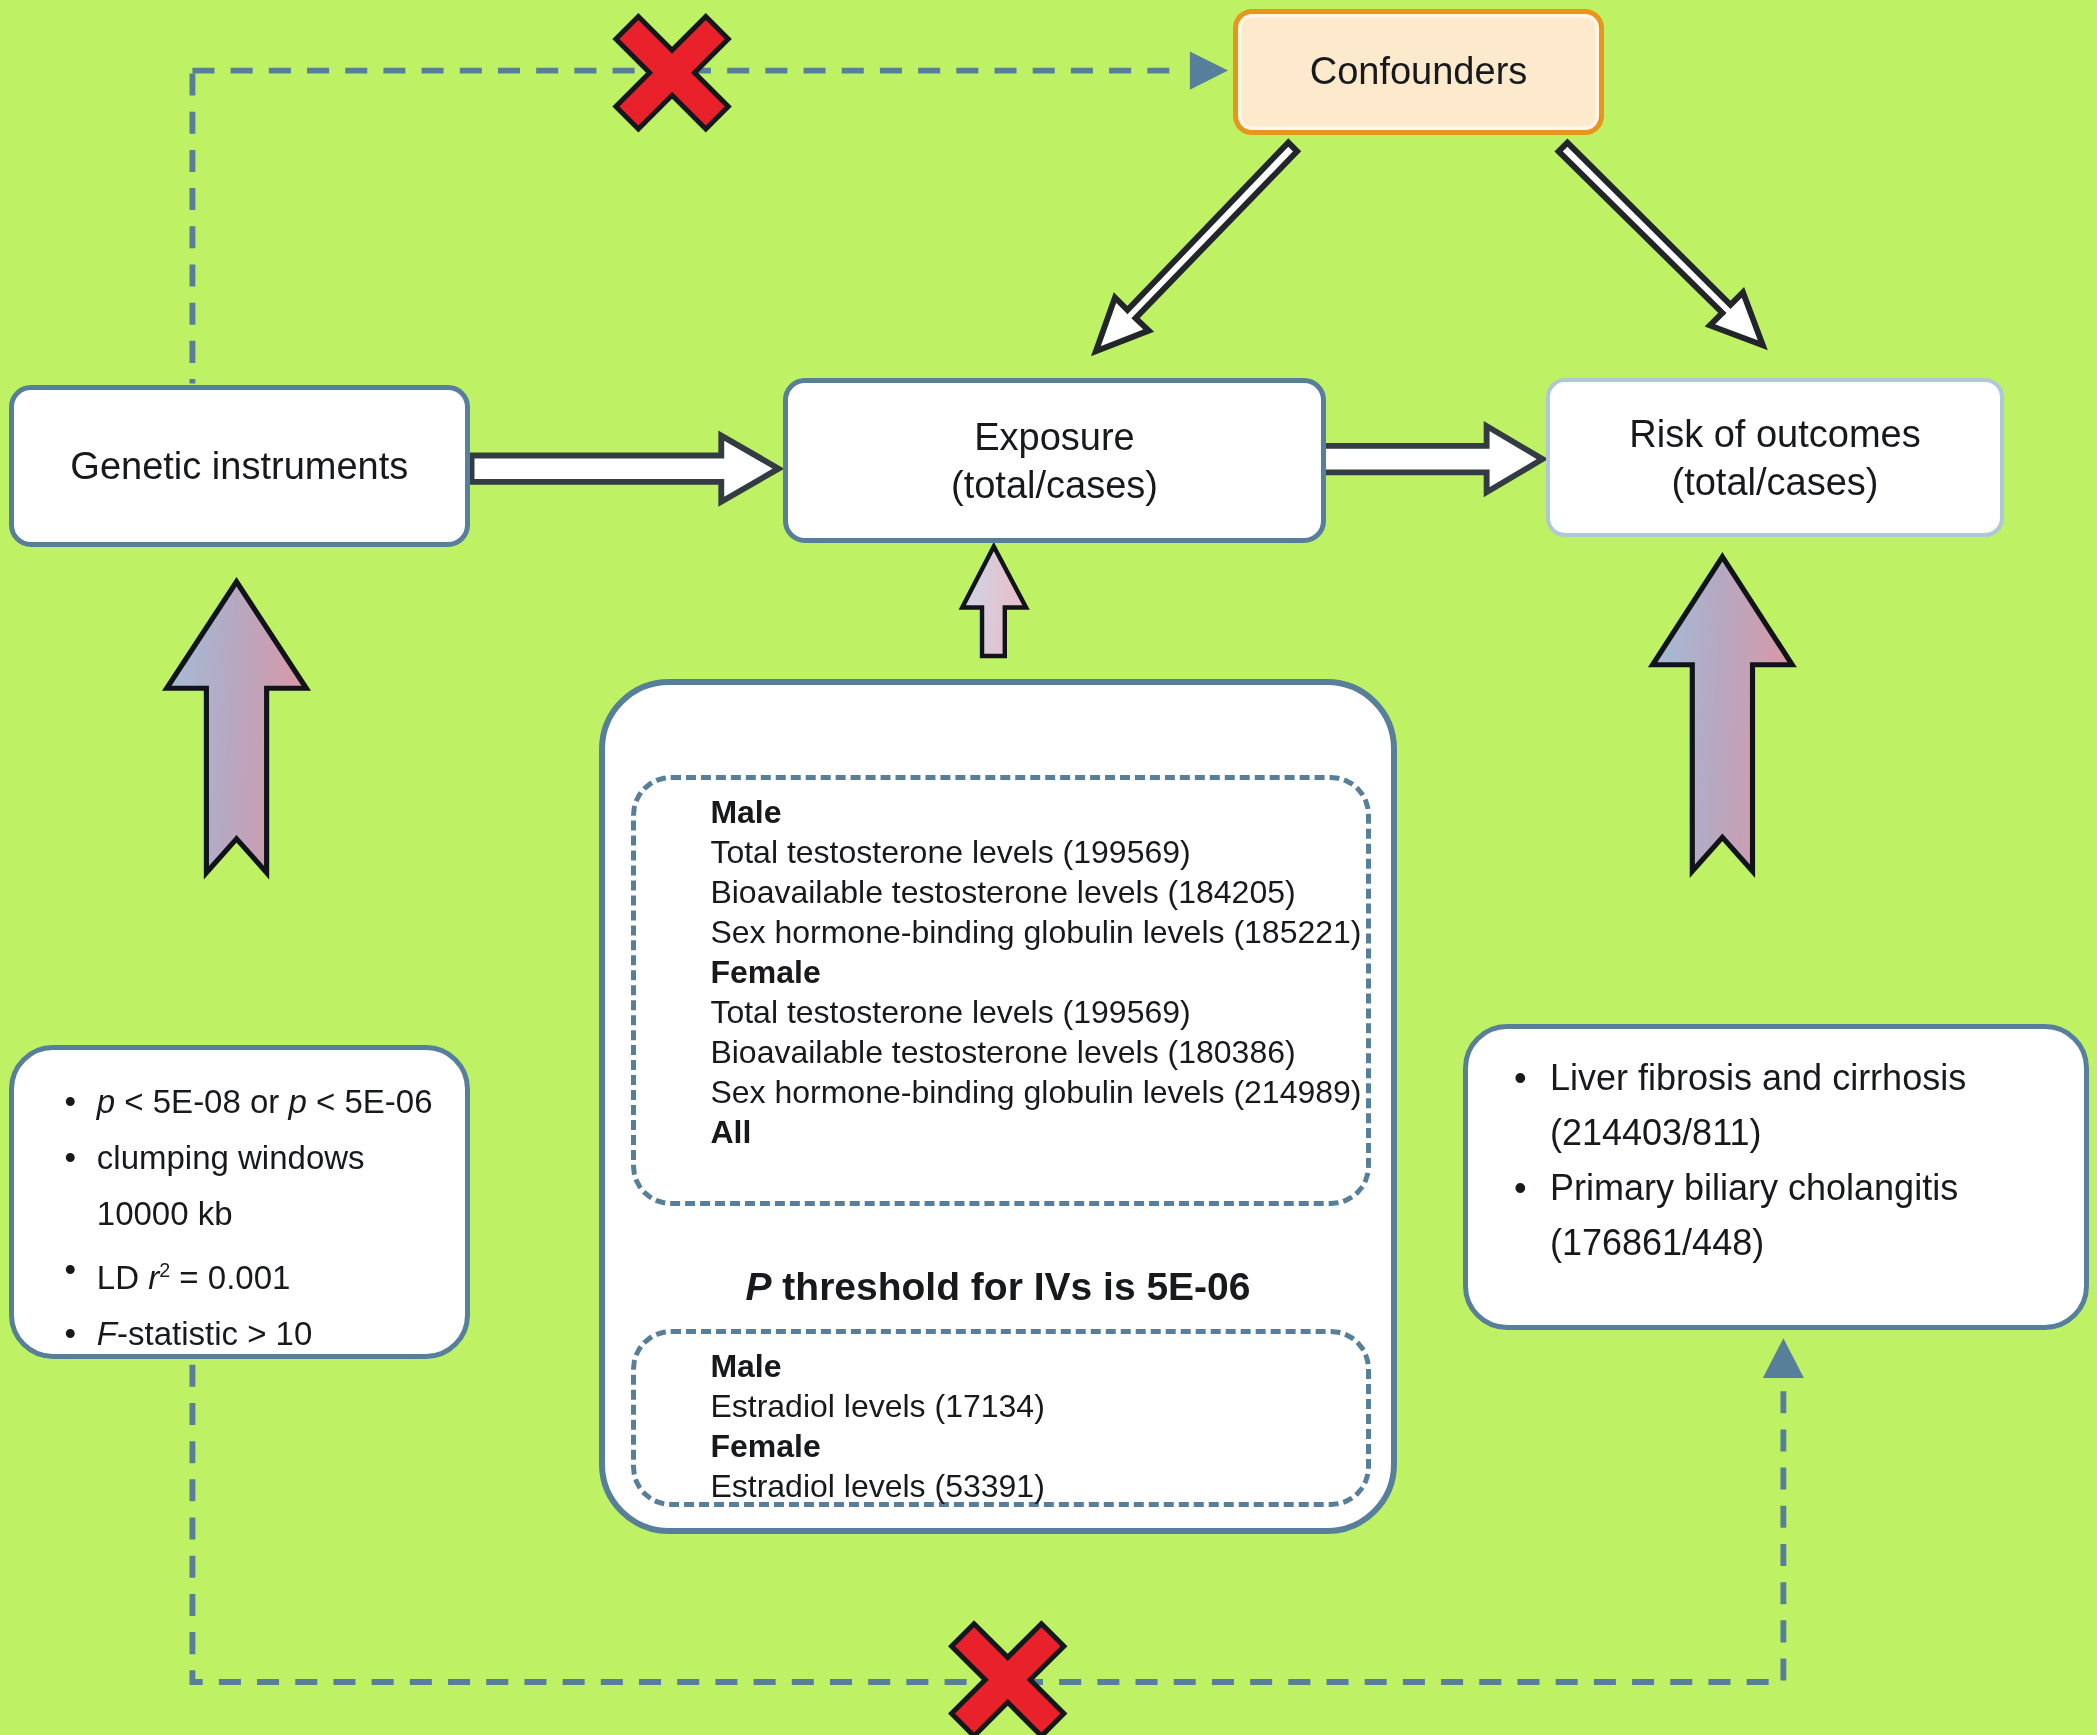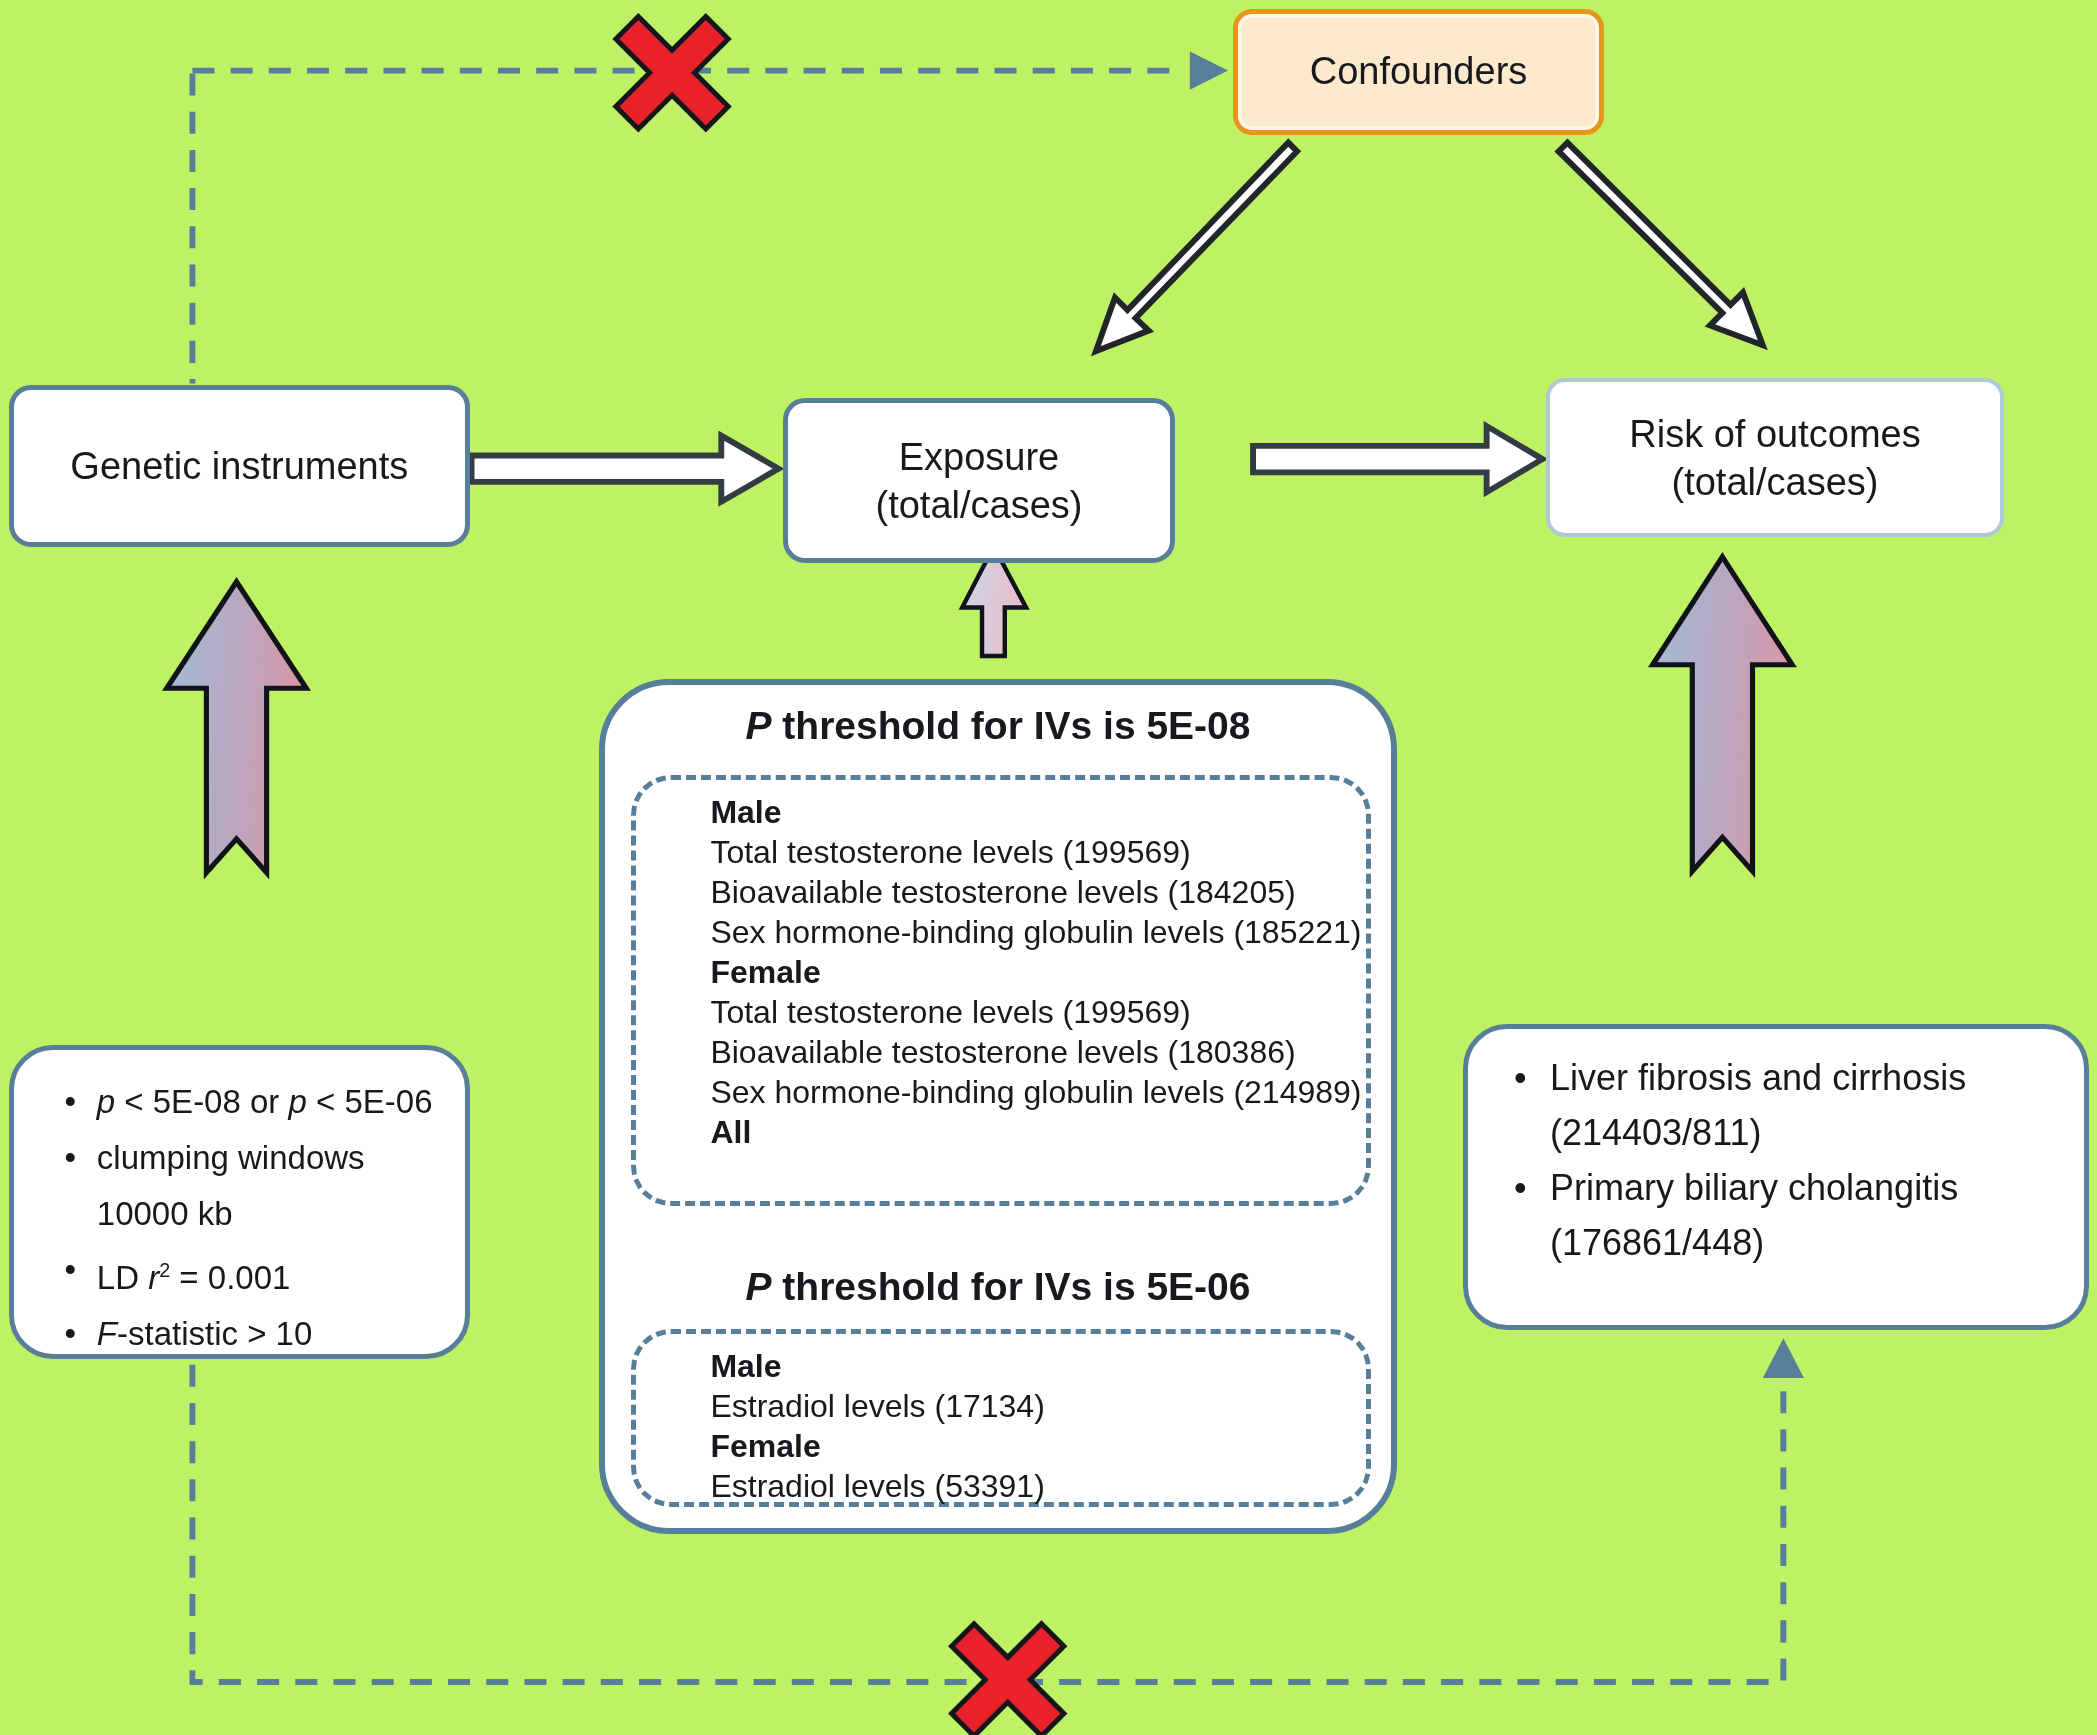--- a/index.html
+++ b/index.html
@@ -11,21 +11,21 @@
   .steel{border:5.1px solid #587f99;border-radius:22px;}
 
   .confounders{left:1233px;top:8.8px;width:371px;height:126px;
     border:5.9px solid #e8951c;border-radius:19px;background:#fdeacc;
     box-shadow:inset 0 0 0 3.7px rgba(255,255,255,.55);
     display:flex;align-items:center;justify-content:center;font-size:38px;}
 
   .topbox{display:flex;flex-direction:column;align-items:center;justify-content:center;
     font-size:38px;line-height:48px;text-align:center;}
   .genetic{left:8.8px;top:385px;width:461px;height:162px;}
-  .exposure{left:783px;top:378px;width:392px;height:165px;margin-top:20px;}
+  .exposure{left:783px;top:378px;width:543px;height:165px;}
   .outcome{left:1546px;top:378px;width:458px;height:159px;border:4.4px solid #aec8d6;border-radius:19px;}
 
   .center{left:599px;top:679px;width:798px;height:855px;border:6.6px solid #587f99;border-radius:70px;}
   .center-title{position:absolute;left:0;width:100%;text-align:center;
     font-size:39px;font-weight:bold;}
   .title1{top:19px;}
   .title2{top:580px;}
   .dashedbox{position:absolute;left:26.4px;width:740px;border:5.1px dashed #587f99;
     border-radius:40px;box-sizing:border-box;padding:11.8px 14.7px 0 38px;}
   .dashed1{top:90px;height:431px;}
@@ -103,21 +103,20 @@
     <span>Exposure</span>
     <span>(total/cases)</span>
   </div>
 
   <div class="box topbox outcome">
     <span>Risk of outcomes</span>
     <span>(total/cases)</span>
   </div>
 
   <div class="box center">
-    <div class="center-title title1"><span class="i">P</span><span> threshold for IVs is 5E-08</span></div>
     <div class="dashedbox dashed1 xlist">
         <div class="li hdr"><span>Male</span></div>
         <div class="li "><span>Total testosterone levels (199569)</span></div>
         <div class="li "><span>Bioavailable testosterone levels (184205)</span></div>
         <div class="li "><span>Sex hormone-binding globulin levels (185221)</span></div>
         <div class="li hdr"><span>Female</span></div>
         <div class="li "><span>Total testosterone levels (199569)</span></div>
         <div class="li "><span>Bioavailable testosterone levels (180386)</span></div>
         <div class="li "><span>Sex hormone-binding globulin levels (214989)</span></div>
         <div class="li hdr"><span>All</span></div>

